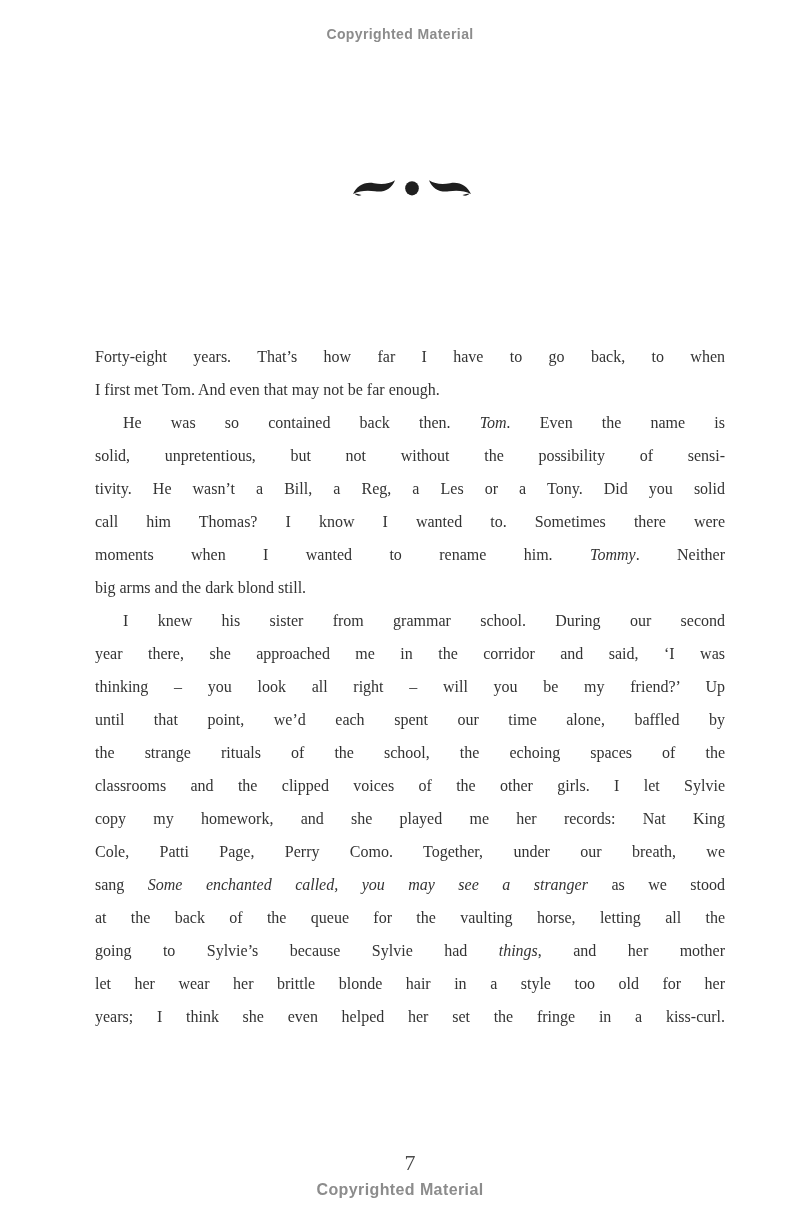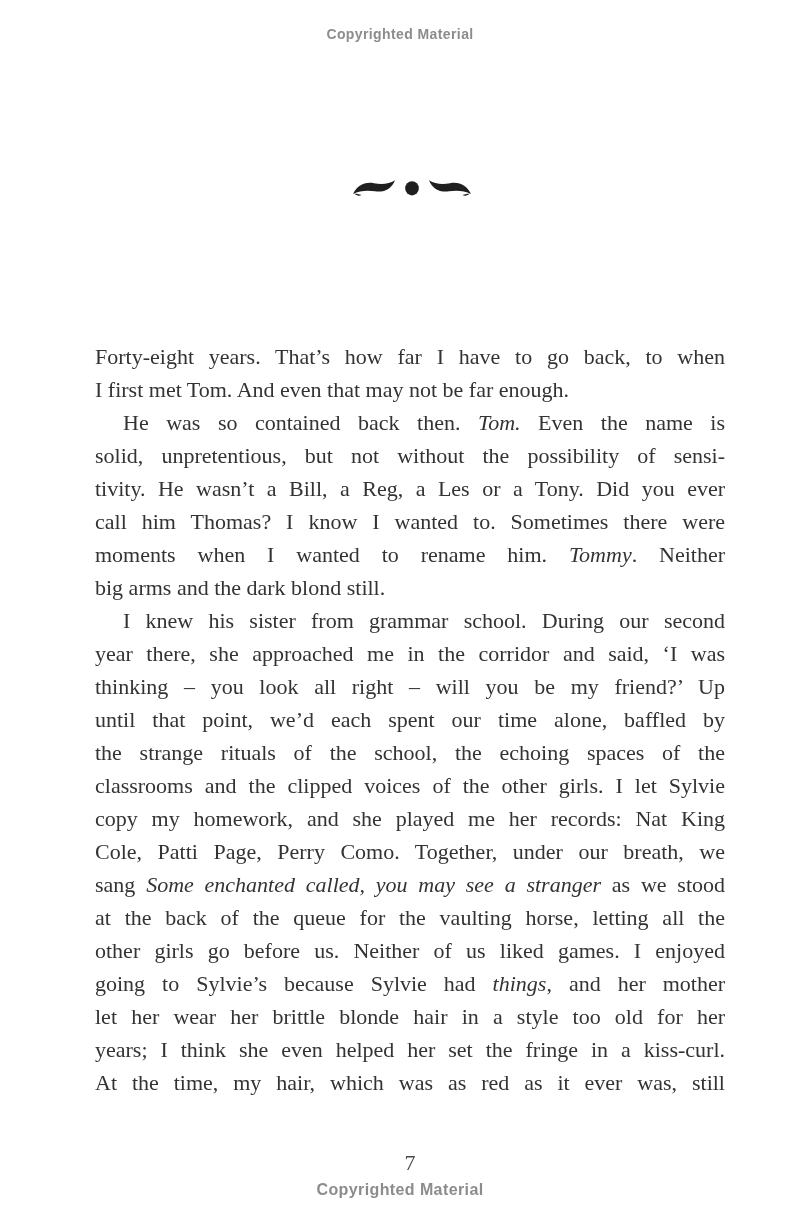--- a/index.html
+++ b/index.html
@@ -28,21 +28,21 @@
     top: 176px;
     left: 352px;
     width: 120px;
     height: 24px;
   }
   .body-text {
     position: absolute;
     top: 340px;
     left: 95px;
     width: 630px;
-    font-size: 22px;
+    font-size: 16px;
     color: var(--body_text, #333333);
   }
   .line {
     height: 33px;
     line-height: 33px;
     text-align: justify;
     text-align-last: justify;
     text-justify: inter-word;
   }
   .line.end { text-align-last: left; }
@@ -76,38 +76,36 @@
         </g>
       </g>
     </svg>
   </div>
 
   <div class="body-text">
       <div class="line"><span>Forty-eight years. That’s how far I have to go back, to when</span></div>
       <div class="line end"><span>I first met Tom. And even that may not be far enough.</span></div>
       <div class="line indent"><span>He was so contained back then. </span><i>Tom.</i><span> Even the name is</span></div>
       <div class="line"><span>solid, unpretentious, but not without the possibility of sensi-</span></div>
-      <div class="line"><span>tivity. He wasn’t a Bill, a Reg, a Les or a Tony. Did you ever</span></div>
+      <div class="line"><span>tivity. He wasn’t a Bill, a Reg, a Les or a Tony. Did you solid</span></div>
       <div class="line"><span>call him Thomas? I know I wanted to. Sometimes there were</span></div>
       <div class="line"><span>moments when I wanted to rename him. </span><i>Tommy</i><span>. Neither</span></div>
       <div class="line end"><span>big arms and the dark blond still.</span></div>
       <div class="line indent"><span>I knew his sister from grammar school. During our second</span></div>
       <div class="line"><span>year there, she approached me in the corridor and said, ‘I was</span></div>
       <div class="line"><span>thinking – you look all right – will you be my friend?’ Up</span></div>
       <div class="line"><span>until that point, we’d each spent our time alone, baffled by</span></div>
       <div class="line"><span>the strange rituals of the school, the echoing spaces of the</span></div>
       <div class="line"><span>classrooms and the clipped voices of the other girls. I let Sylvie</span></div>
       <div class="line"><span>copy my homework, and she played me her records: Nat King</span></div>
       <div class="line"><span>Cole, Patti Page, Perry Como. Together, under our breath, we</span></div>
       <div class="line"><span>sang </span><i>Some enchanted called, you may see a stranger</i><span> as we stood</span></div>
       <div class="line"><span>at the back of the queue for the vaulting horse, letting all the</span></div>
-      <div class="line"><span>other girls go before us. Neither of us liked games. I enjoyed</span></div>
       <div class="line"><span>going to Sylvie’s because Sylvie had </span><i>things</i><span>, and her mother</span></div>
       <div class="line"><span>let her wear her brittle blonde hair in a style too old for her</span></div>
       <div class="line"><span>years; I think she even helped her set the fringe in a kiss-curl.</span></div>
-      <div class="line"><span>At the time, my hair, which was as red as it ever was, still</span></div>
     </div>
 
   <div class="page-number">7</div>
 
   <div class="copyright bottom">Copyrighted Material</div>
 
 </div>
 
 </body></html>

